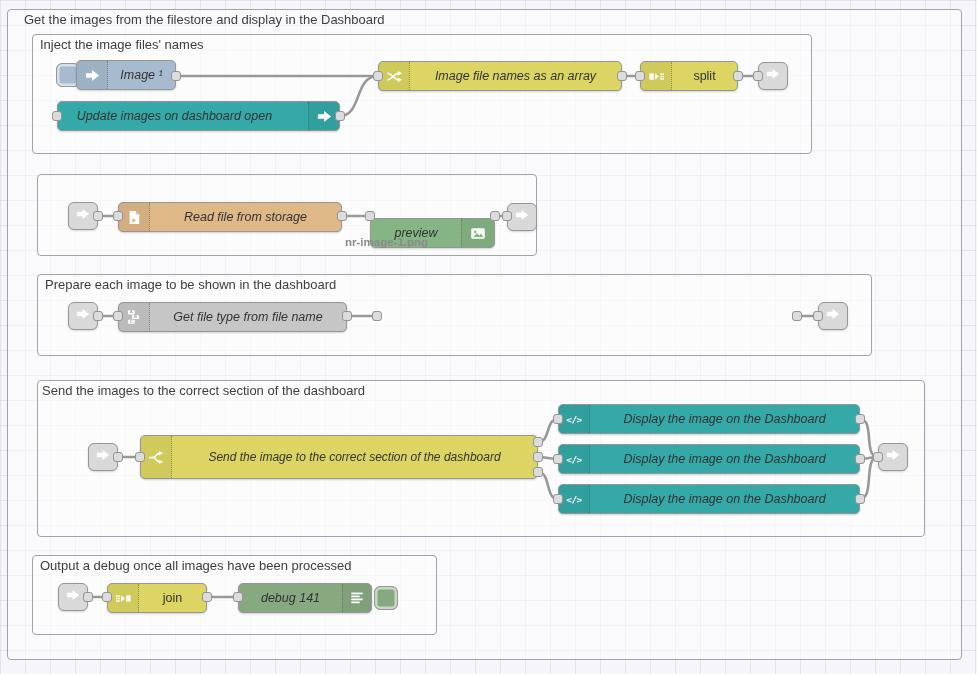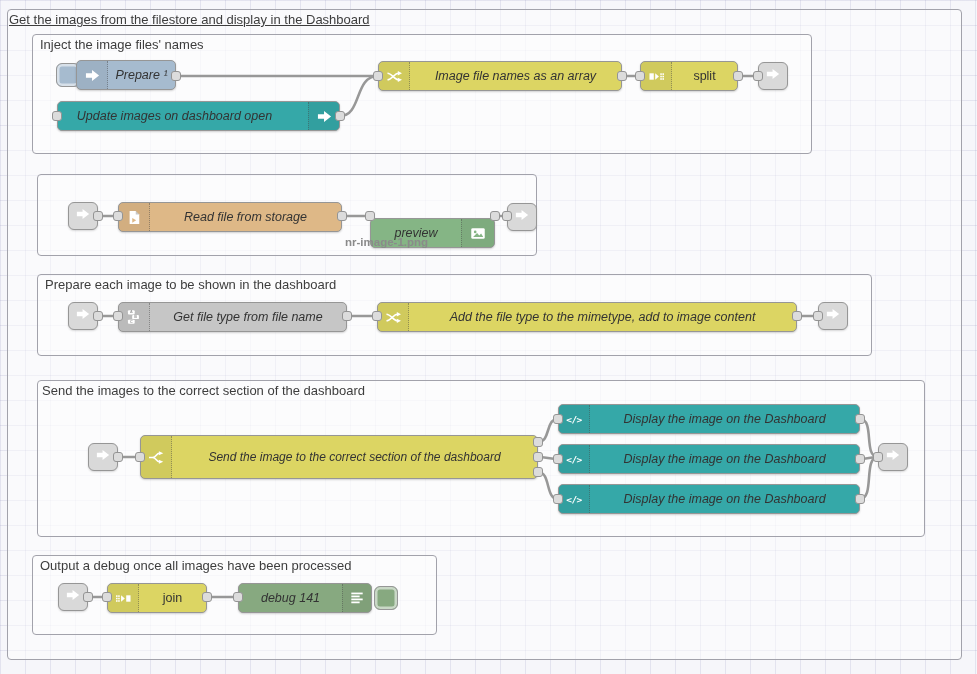--- a/index.html
+++ b/index.html
@@ -66,21 +66,21 @@
   }
   .tpl-glyph{color:#fff;font-weight:bold;font-size:9.5px;letter-spacing:-0.5px;font-family:"DejaVu Sans Mono",monospace;}
   .small-label .label{font-size:12px;}
 </style>
 </head>
 <body>
 
 <div id="canvas">
 
   <div class="group" style="left:7px;top:9px;width:955px;height:651px;"></div>
-  <div class="group-label" style="left:9px;top:12px;text-decoration:underline;">Get the images from the filestore and display in the Dashboard</div>
+  <div class="group-label" style="left:24px;top:12px;">Get the images from the filestore and display in the Dashboard</div>
 
   <div class="group" style="left:32px;top:34px;width:780px;height:120px;"></div>
   <div class="group-label" style="left:40px;top:37px;">Inject the image files' names</div>
 
   <div class="group" style="left:37px;top:174px;width:500px;height:82px;"></div>
 
   <div class="group" style="left:37px;top:274px;width:835px;height:82px;"></div>
   <div class="group-label" style="left:45px;top:277px;">Prepare each image to be shown in the dashboard</div>
 
   <div class="group" style="left:37px;top:380px;width:888px;height:157px;"></div>
@@ -113,21 +113,21 @@
 
   <div class="node-button" style="left:56px;top:63px;background:#a6bbcf;"></div>
   <div class="node-button" style="left:374px;top:586px;background:#87a980;"></div>
 
   <div class="node c-inject" style="left:76px;top:60px;width:100px;height:30px;">
     <span class="icon-region icon-left">
       <svg viewBox="0 0 16 16" width="15" height="15">
           <path d="M1 5.5h6.5V2.2L15 8l-7.5 5.8v-3.3H1z" fill="#fff"></path>
         </svg>
     </span>
-    <span class="label">Prepare ¹</span>
+    <span class="label">Image ¹</span>
   </div>
 
   <div class="node c-teal" style="left:57px;top:101px;width:283px;height:30px;gap:17px;">
     <span class="icon-region icon-right">
       <svg viewBox="0 0 16 16" width="15" height="15">
           <path d="M1 5.5h6.5V2.2L15 8l-7.5 5.8v-3.3H1z" fill="#fff"></path>
         </svg>
     </span>
     <span class="label">Update images on dashboard open</span>
   </div>
@@ -220,33 +220,20 @@
         <g fill="#9a9a9a" font-size="4" font-weight="bold" font-family="sans-serif" text-anchor="middle">
           <text x="4.6" y="4.2">A</text>
             <text x="9.1" y="9.2">B</text>
             <text x="4.6" y="14.2">C</text>
         </g>
       </svg>
     </span>
     <span class="label">Get file type from file name</span>
   </div>
 
-  <div class="node c-yellow" style="left:377px;top:302px;width:420px;height:30px;">
-    <span class="icon-region icon-left">
-      <svg viewBox="0 0 16 16" width="15" height="15">
-        <g stroke="#fff" stroke-width="1.7" fill="none">
-            <path d="M0.5 4.5 C5 4.5 8 11.5 12 11.5"></path>
-            <path d="M0.5 11.5 C5 11.5 8 4.5 12 4.5"></path>
-          </g>
-        <path d="M11.5 2.2 L16 4.5 11.5 6.8z" fill="#fff"></path>
-          <path d="M11.5 9.2 L16 11.5 11.5 13.8z" fill="#fff"></path>
-      </svg>
-    </span>
-    <span class="label">Add the file type to the mimetype, add to image content</span>
-  </div>
 
   <div class="link-node" style="left:818px;top:302px;">
     <span><svg viewBox="0 0 16 16" width="14" height="14">
           <path d="M1 5.5h6.5V2.2L15 8l-7.5 5.8v-3.3H1z" fill="#fff"></path>
         </svg></span>
   </div>
 
   <div class="link-node" style="left:88px;top:443px;">
     <span><svg viewBox="0 0 16 16" width="14" height="14">
           <path d="M1 5.5h6.5V2.2L15 8l-7.5 5.8v-3.3H1z" fill="#fff"></path>

